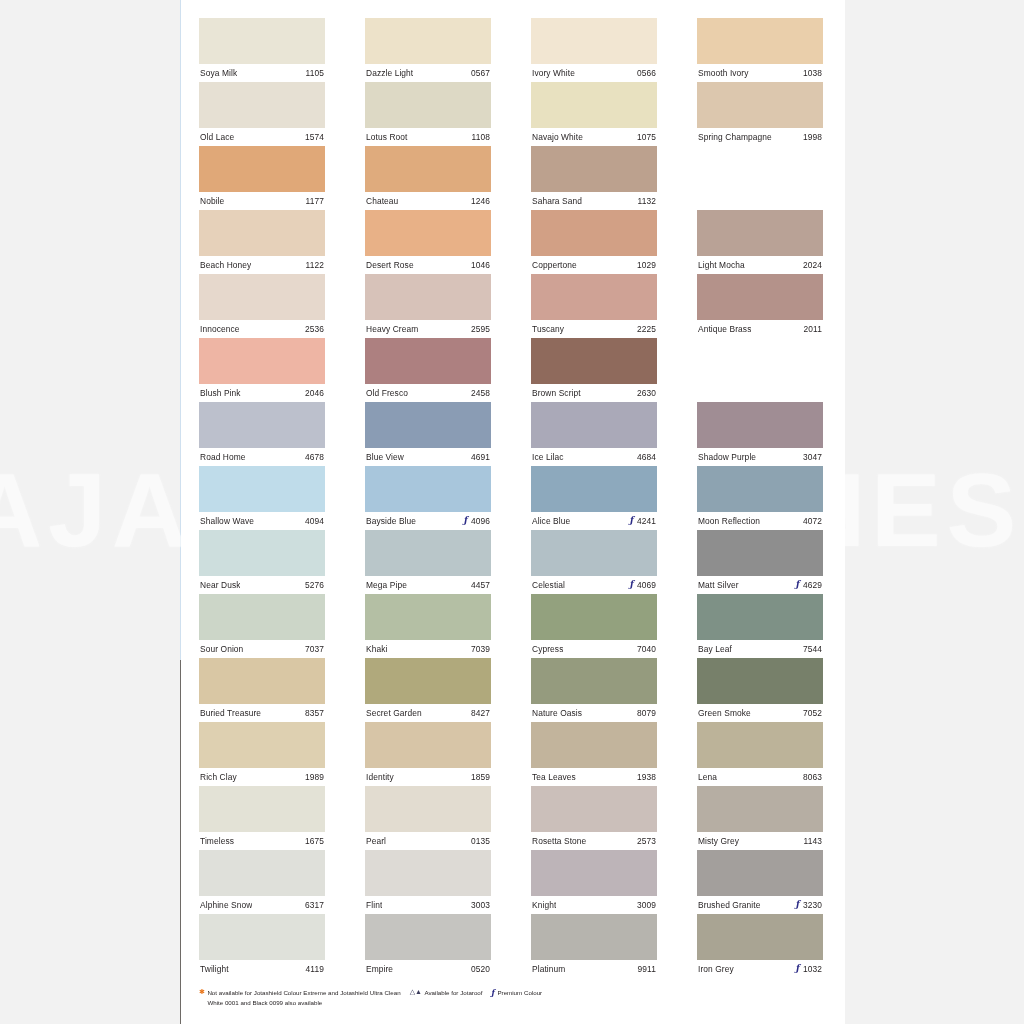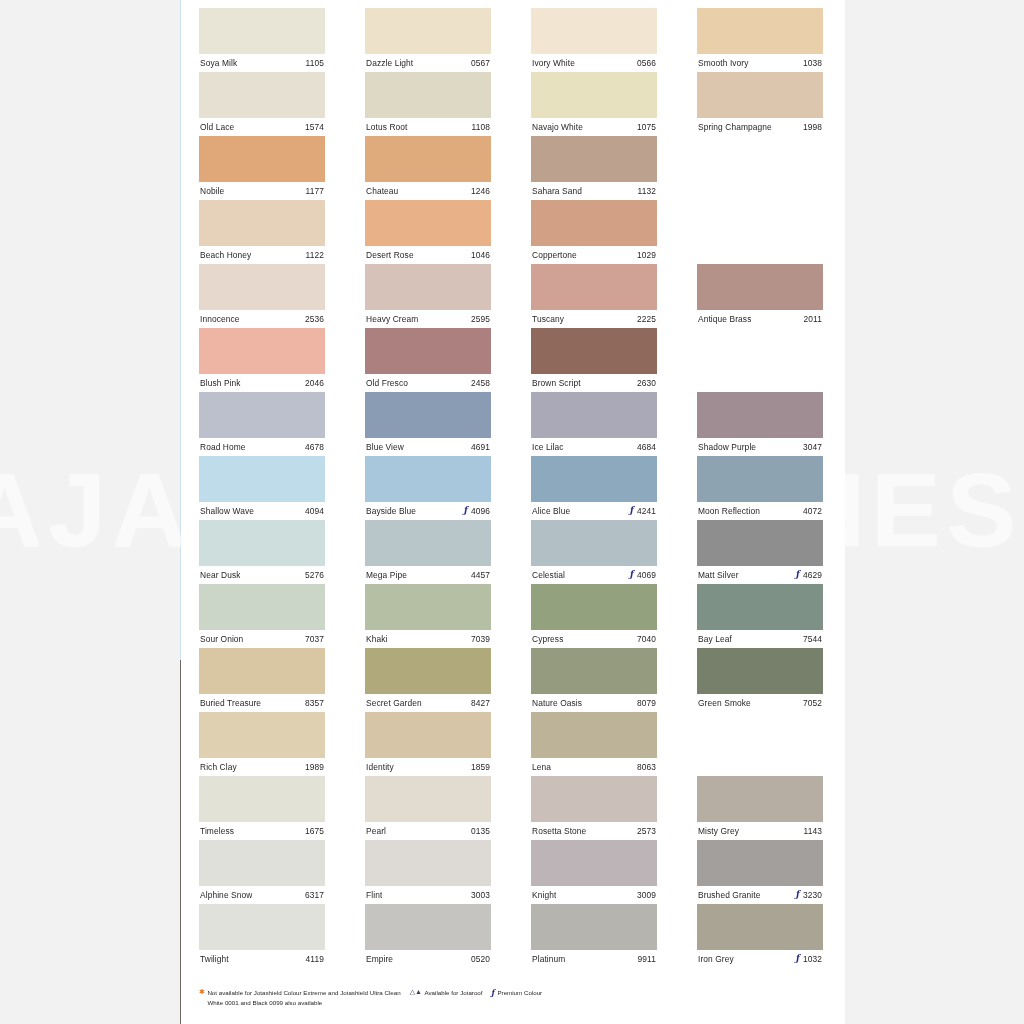--- a/index.html
+++ b/index.html
@@ -25,21 +25,21 @@
     position:absolute; left:0; top:455px; width:1024px; height:110px;
     font-size:104px; font-weight:700; letter-spacing:6px;
     color:#ffffff; opacity:0.62;
     display:flex; align-items:center; justify-content:center;
     white-space:nowrap; pointer-events:none;
     text-shadow: 0 0 2px rgba(255,255,255,.9);
     font-family:"Liberation Sans", sans-serif;
   }
 
   
-  .grid { position:absolute; left:199px; top:8px; width:628px; }
+  .grid { position:absolute; left:199px; top:18px; width:628px; }
   .row { display:flex; gap:40px; margin-bottom:0; }
   .cell { width:126px; }
   .chip { width:126px; height:46px; }
   .caption {
     height:18px; display:flex; align-items:center; justify-content:space-between;
     font-size:8.4px; color:#231f20; padding:0 1px;
     letter-spacing:.1px;
   }
   .cap-name { white-space:nowrap; overflow:hidden; }
   .cap-right { display:flex; align-items:flex-start; gap:3px; white-space:nowrap; }
@@ -203,20 +203,29 @@
         </div>
         <div class="cell">
           <div class="chip" style="background: rgb(210, 160, 133);"></div>
           <div class="caption">
             <span class="cap-name">Coppertone</span>
             <span class="cap-right">
               <span class="cap-code">1029</span>
             </span>
           </div>
         </div>
+        <div class="cell">
+          <div class="chip" style="background: rgb(185, 162, 150);"></div>
+          <div class="caption">
+            <span class="cap-name">Light Mocha</span>
+            <span class="cap-right">
+              <span class="cap-code">2024</span>
+            </span>
+          </div>
+        </div>
       </div>
       <div class="row">
         <div class="cell">
           <div class="chip" style="background: rgb(230, 216, 204);"></div>
           <div class="caption">
             <span class="cap-name">Innocence</span>
             <span class="cap-right">
               <span class="cap-code">2536</span>
             </span>
           </div>
@@ -481,20 +490,29 @@
               <span class="cap-code">1989</span>
             </span>
           </div>
         </div>
         <div class="cell">
           <div class="chip" style="background: rgb(215, 197, 167);"></div>
           <div class="caption">
             <span class="cap-name">Identity</span>
             <span class="cap-right">
               <span class="cap-code">1859</span>
+            </span>
+          </div>
+        </div>
+        <div class="cell">
+          <div class="chip" style="background: rgb(194, 180, 156);"></div>
+          <div class="caption">
+            <span class="cap-name">Tea Leaves</span>
+            <span class="cap-right">
+              <span class="cap-code">1938</span>
             </span>
           </div>
         </div>
         <div class="cell">
           <div class="chip" style="background: rgb(188, 179, 153);"></div>
           <div class="caption">
             <span class="cap-name">Lena</span>
             <span class="cap-right">
               <span class="cap-code">8063</span>
             </span>

